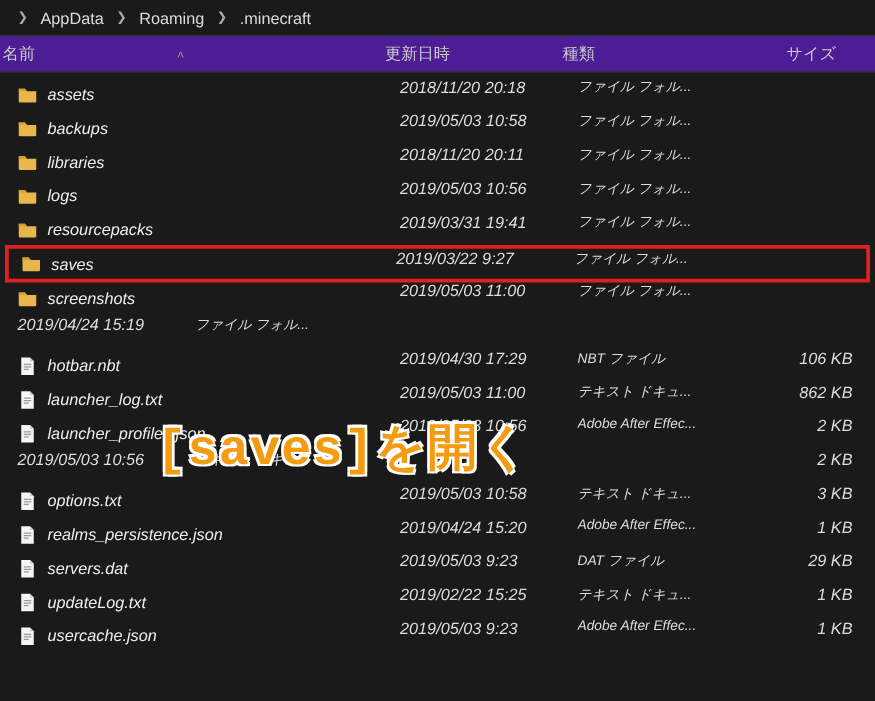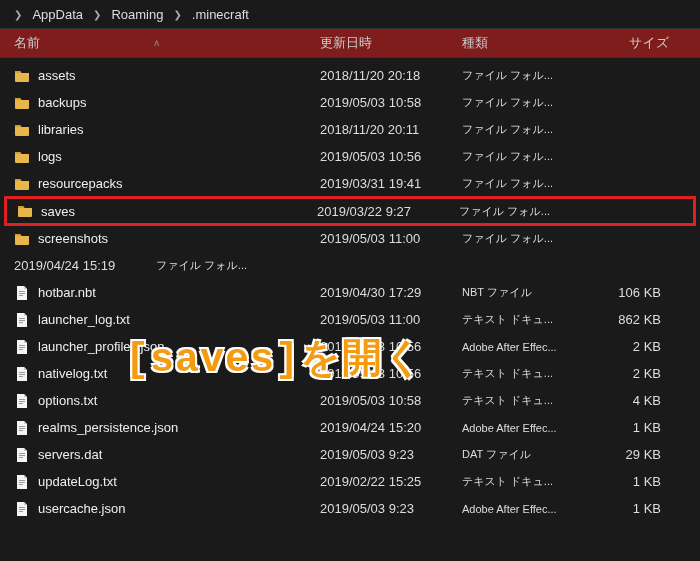--- a/index.html
+++ b/index.html
@@ -29,46 +29,46 @@
     padding: 0 4px;
   }
   .breadcrumb .crumb {
     color: #ddd;
   }
   .header-row {
     display: flex;
     align-items: center;
     border-top: 1px solid #333;
     border-bottom: 1px solid #333;
-    background: #7f1d1d;
+    background: #4c1d95;
     height: 30px;
-    padding-left: 14px;
+    padding-left: 2px;
   }
   .header-row .sort-icon {
     color: #999;
     font-size: 10px;
     margin-left: 110px;
   }
   .col-name { width: 306px; }
   .col-date { width: 142px; }
   .col-type { width: 150px; }
   .col-size { flex: 1; text-align: right; padding-right: 30px; }
   .header-cell {
     color: #ccc;
     font-size: 13px;
     border-right: 1px solid transparent;
   }
   .file-list {
     padding-top: 4px;
   }
   .file-row {
     display: flex;
-    align-items: center;
     height: 27px;
     padding-left: 14px;
+    font-style: italic;
   }
   .file-row.highlight {
     border: 3px solid #e02020;
     height: 30px;
     margin: -1px 4px -1px 4px;
     padding-left: 10px;
   }
   .file-name {
     width: 306px;
     display: flex;
@@ -86,21 +86,21 @@
     width: 150px;
     color: #ddd;
     font-size: 11px;
     white-space: nowrap;
     overflow: hidden;
     text-overflow: ellipsis;
   }
   .file-size {
     flex: 1;
     text-align: right;
-    padding-right: 39px;
+    padding-right: 18px;
     color: #ddd;
     font-size: 13px;
   }
   .icon {
     width: 16px;
     height: 16px;
     flex-shrink: 0;
   }
   .icon.folder svg { display:block; }
   .icon.file svg { display:block; }
@@ -296,52 +296,40 @@
             <rect x="5" y="10" width="4" height="1" fill="#999"></rect>
           </svg>
         </span>
         <span>launcher_profiles.json</span>
       </div>
       <div class="file-date">2019/05/03 10:56</div>
       <div class="file-type">Adobe After Effec...</div>
       <div class="file-size">2 KB</div>
     </div>
     <div class="file-row">
-      <div class="file-name">
-        <span class="icon file">
-          <svg width="16" height="16" viewBox="0 0 16 16">
-            <path fill="#f5f5f5" d="M3 1 h7 l3 3 v11 H3 Z"></path>
-            <path fill="#ccc" d="M10 1 v3 h3 Z"></path>
-            <rect x="5" y="6" width="6" height="1" fill="#999"></rect>
-            <rect x="5" y="8" width="6" height="1" fill="#999"></rect>
-            <rect x="5" y="10" width="4" height="1" fill="#999"></rect>
-          </svg>
-        </span>
-        <span>nativelog.txt</span>
-      </div>
       <div class="file-date">2019/05/03 10:56</div>
       <div class="file-type">テキスト ドキュ...</div>
       <div class="file-size">2 KB</div>
     </div>
     <div class="file-row">
       <div class="file-name">
         <span class="icon file">
           <svg width="16" height="16" viewBox="0 0 16 16">
             <path fill="#f5f5f5" d="M3 1 h7 l3 3 v11 H3 Z"></path>
             <path fill="#ccc" d="M10 1 v3 h3 Z"></path>
             <rect x="5" y="6" width="6" height="1" fill="#999"></rect>
             <rect x="5" y="8" width="6" height="1" fill="#999"></rect>
             <rect x="5" y="10" width="4" height="1" fill="#999"></rect>
           </svg>
         </span>
         <span>options.txt</span>
       </div>
       <div class="file-date">2019/05/03 10:58</div>
       <div class="file-type">テキスト ドキュ...</div>
-      <div class="file-size">4 KB</div>
+      <div class="file-size">3 KB</div>
     </div>
     <div class="file-row">
       <div class="file-name">
         <span class="icon file">
           <svg width="16" height="16" viewBox="0 0 16 16">
             <path fill="#f5f5f5" d="M3 1 h7 l3 3 v11 H3 Z"></path>
             <path fill="#ccc" d="M10 1 v3 h3 Z"></path>
             <rect x="5" y="6" width="6" height="1" fill="#999"></rect>
             <rect x="5" y="8" width="6" height="1" fill="#999"></rect>
             <rect x="5" y="10" width="4" height="1" fill="#999"></rect>

